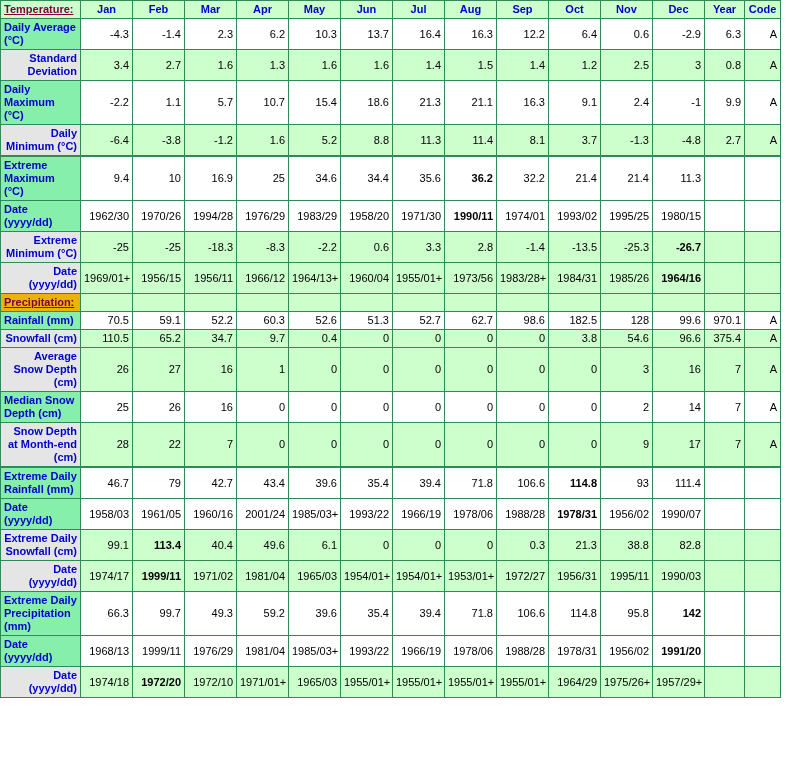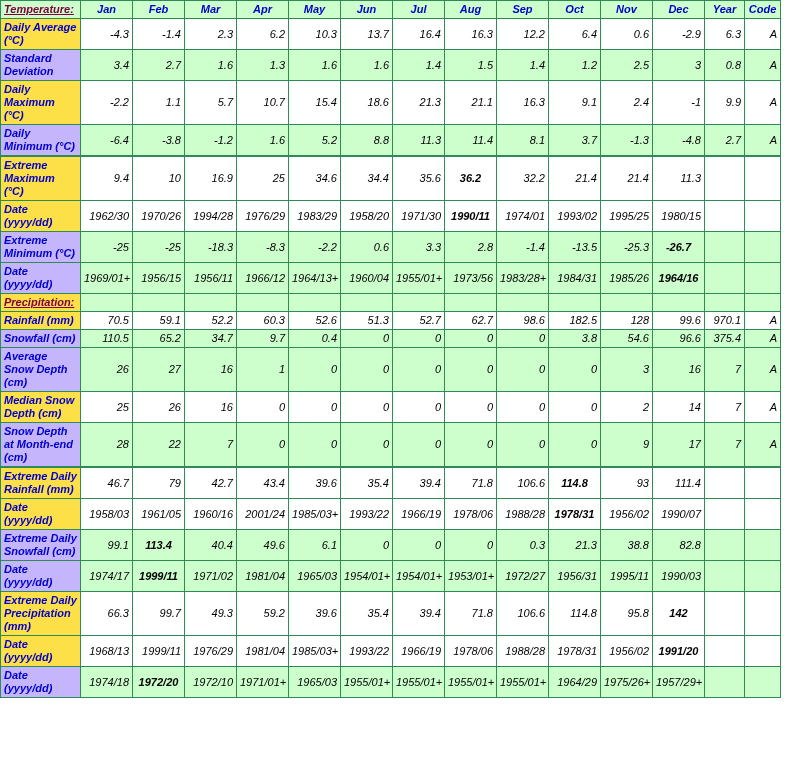--- a/index.html
+++ b/index.html
@@ -9,67 +9,66 @@
   }
   body {
     font-family: "Liberation Sans", sans-serif;
     width: 792px;
   }
   table.climate {
     border-collapse: collapse;
     width: 716px;
     table-layout: fixed;
     border: 1px solid #2e8b57;
-    font-style: italic;
   }
   table.climate td {
     border: 1px solid #2e8b57;
     font-size: 11px;
     padding: 2px 3px;
     vertical-align: middle;
     line-height: 13px;
     box-sizing: border-box;
   }
   
   td.rowlabel {
     width: 80px;
     color: #0000cc;
     font-weight: bold;
     text-align: left;
     background: #ccffcc;
     vertical-align: middle;
   }
-  tr.white td.rowlabel { background: #fde047; margin-top: 21px; }
-  tr.green td.rowlabel { background: #c4b5fd; }
+  tr.white td.rowlabel { background: #86efac; margin-top: 21px; }
+  tr.green td.rowlabel { background: #e5e5e5; text-align: right; }
 
   td.val {
     text-align: right;
     color: #000000;
     font-family: "Liberation Sans", sans-serif;
   }
-  td.val.bold { font-weight: bold; text-align: center; }
+  td.val.bold { font-weight: bold; }
 
   tr.white td { background: #ffffff; }
   tr.green td { background: #ccffcc; }
 
   
   tr.headrow td {
     background: #ccffcc;
     color: #0000cc;
     font-weight: bold;
     text-align: center;
   }
   tr.headrow td.sectionhead {
     color: #800040;
     text-align: left;
     text-decoration: underline;
   }
   
   tr.sectionrow td {
-    background: #fde047;
+    background: #eab308;
     color: #800040;
     font-weight: bold;
     text-align: left;
     text-decoration: underline;
     border-left: 1px solid #2e8b57;
     border-right: 1px solid #2e8b57;
   }
   tr.thicktop td { border-top: 2px solid #2e8b57; }
   .monthcol { width: 52px; }
   .yearcol  { width: 40px; }

